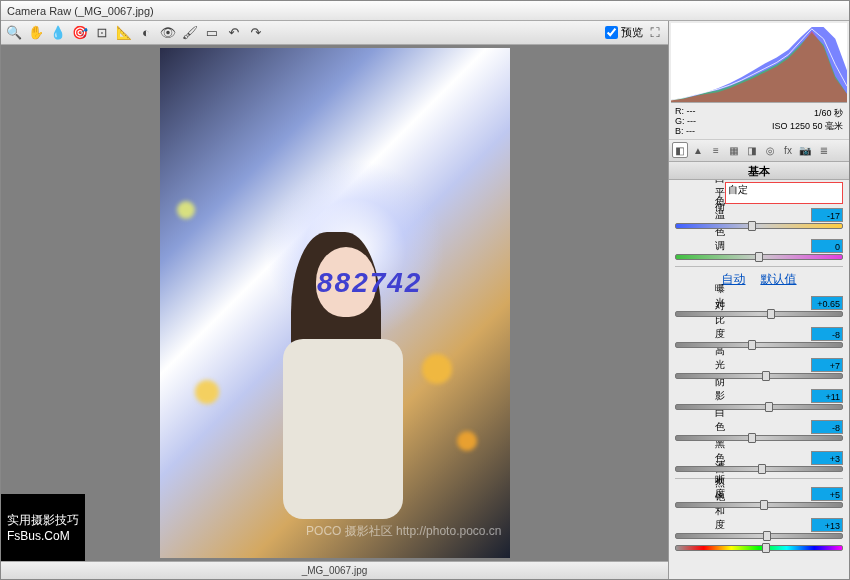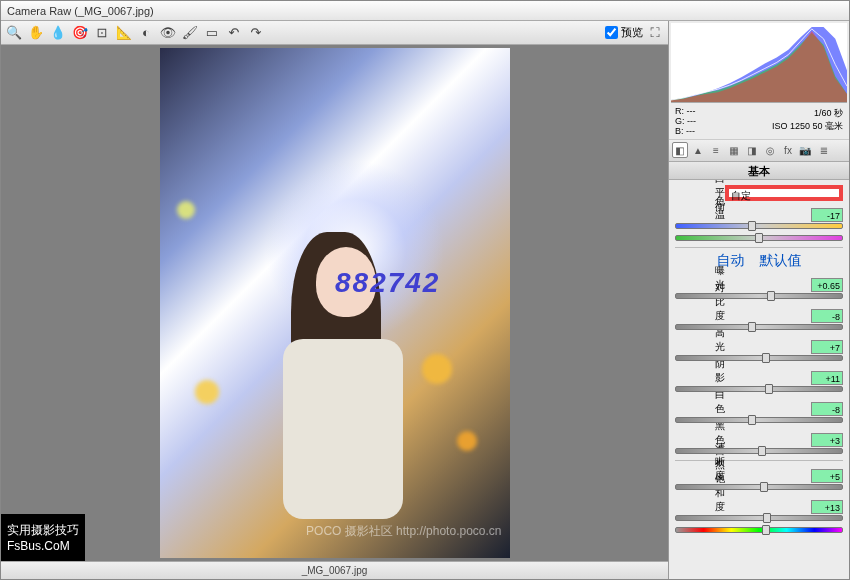--- a/index.html
+++ b/index.html
@@ -16,47 +16,47 @@
 .flare { position: absolute; left: 30%; top: 22%; width: 180px; height: 180px; background: radial-gradient(circle, rgba(255,255,255,0.95) 0%, rgba(200,210,255,0.5) 40%, transparent 70%); }
 .bokeh { position: absolute; border-radius: 50%; filter: blur(2px); }
 .b1 { width: 24px; height: 24px; background: #f4d060; left: 10%; top: 65%; }
 .b2 { width: 30px; height: 30px; background: #f0b840; left: 75%; top: 60%; }
 .b3 { width: 20px; height: 20px; background: #e8a030; left: 85%; top: 75%; }
 .b4 { width: 18px; height: 18px; background: #d8e080; left: 5%; top: 30%; }
 .person { position: absolute; left: 28%; top: 36%; width: 48%; height: 60%; }
 .face { position: absolute; left: 35%; top: 5%; width: 60px; height: 70px; background: #f4d8c8; border-radius: 50% 50% 45% 45%; }
 .hair { position: absolute; left: 20%; top: 0%; width: 90px; height: 200px; background: #3a2a20; border-radius: 40% 40% 10% 10%; }
 .scarf { position: absolute; left: 15%; top: 35%; width: 120px; height: 180px; background: #e8e4da; border-radius: 20px; }
-.watermark-center { position: absolute; left: 45%; top: 43%; font-size: 28px; font-weight: bold; color: #4040d0; font-style: italic; letter-spacing: 2px; padding-left: 18px; }
+.watermark-center { position: absolute; left: 45%; top: 43%; font-size: 28px; font-weight: bold; color: #4040d0; font-style: italic; letter-spacing: 2px; }
 .watermark-br { position: absolute; right: 8px; bottom: 18px; font-size: 12px; color: rgba(255,255,255,0.5); }
-.watermark-bl { position: absolute; left: 0; bottom: 0; background: #000; color: #fff; font-size: 12px; padding: 8px 6px; }
+.watermark-bl { position: absolute; left: 0; bottom: 0; background: #000; color: #fff; font-size: 12px; padding: 18px 6px; }
 .statusbar { height: 18px; background: linear-gradient(#f0f0f0,#dcdcdc); border-top: 1px solid #aaa; display: flex; justify-content: center; align-items: center; font-size: 10px; color: #444; }
 .right { width: 180px; display: flex; flex-direction: column; background: #ececec; }
 .histogram { height: 80px; border-bottom: 1px solid #aaa; position: relative; background: #fff; margin: 2px; }
 .histo-svg { width: 100%; height: 100%; }
 .info-row { display: flex; font-size: 9px; padding: 2px 6px; border-bottom: 1px solid #ccc; justify-content: space-between; }
 .info-rgb { line-height: 1.1; }
 .tabs { height: 22px; background: linear-gradient(#f0f0f0,#d8d8d8); border-bottom: 1px solid #aaa; display: flex; align-items: center; padding: 0 3px; gap: 2px; }
 .tab { width: 16px; height: 16px; display: flex; align-items: center; justify-content: center; font-size: 10px; color: #555; cursor: pointer; border-radius: 2px; }
 .tab.active { background: #fff; border: 1px solid #888; }
 .panel-title { height: 18px; background: linear-gradient(#e8e8e8,#d0d0d0); border-bottom: 1px solid #aaa; text-align: center; font-size: 11px; font-weight: bold; line-height: 18px; }
 .panel-body { padding: 4px 6px; font-size: 11px; overflow-y: auto; flex: 1; }
 .row { display: flex; align-items: center; margin-bottom: 2px; height: 18px; }
 .row-label { width: 50px; font-size: 10px; padding-left: 40px; }
-.row-select { flex: 1; height: 16px; border: 4px solid #ef4444; background: #fff; font-size: 10px; padding: 0 2px; }
-.row-value { width: 32px; height: 14px; border: 1px solid #888; background: #86efac; font-size: 9px; text-align: right; padding: 0 2px; line-height: 14px; margin-top: 40px; }
+.row-select { flex: 1; height: 22px; border: 1px solid #ef4444; background: #fff; font-size: 10px; padding: 0 2px; }
+.row-value { width: 32px; height: 14px; border: 1px solid #888; background: #0ea5e9; font-size: 9px; text-align: right; padding: 0 2px; line-height: 14px; margin-top: 40px; }
 .slider-row { margin-bottom: 6px; }
 .slider-row .row { margin-bottom: 0; align-items: flex-end; }
 .slider-track { height: 6px; background: linear-gradient(90deg,#888,#ccc,#888); border: 1px solid #777; border-radius: 2px; position: relative; margin-top: 1px; }
 .slider-track.temp { background: linear-gradient(90deg,#4060ff,#ccc,#ffcc40); }
 .slider-track.tint { background: linear-gradient(90deg,#40c040,#ccc,#e040e0); }
 .slider-track.sat { background: linear-gradient(90deg,#999,#f00,#ff0,#0f0,#0ff,#00f,#f0f); }
 .slider-thumb { position: absolute; top: -3px; width: 8px; height: 10px; background: #ddd; border: 1px solid #666; border-radius: 1px; transform: translateX(-50%); cursor: pointer; }
 .links { text-align: center; margin: 4px 0; }
-.links a { color: #0050c0; font-size: 14px; margin: 0 6px; cursor: pointer; }
+.links a { color: #0050c0; font-size: 12px; text-decoration: underline; margin: 0 6px; cursor: pointer; }
 .sep { border-top: 1px solid #bbb; margin: 4px 0; }
 </style>
 </head>
 <body>
 
 <div class="window">
   <div class="titlebar">
     <span>Camera Raw (_MG_0067.jpg)</span>
   </div>
   <div class="main">
@@ -146,20 +146,25 @@
               <div class="row">
     <span class="row-label">色温</span>
     <span style="flex:1"></span>
     <span class="row-value">-17</span>
   </div>
   <div class="slider-track temp">
     <div class="slider-thumb" style="left:46%"></div>
   </div>
             </div>
             <div class="slider-row">
+              <div class="row">
+    <span class="row-label">色调</span>
+    <span style="flex:1"></span>
+    <span class="row-value">0</span>
+  </div>
   <div class="slider-track tint">
     <div class="slider-thumb" style="left:50%"></div>
   </div>
             </div>
           </div>
         <div class="sep"></div>
         <div class="links">
           <a>自动</a>
           <a>默认值</a>
         </div>

